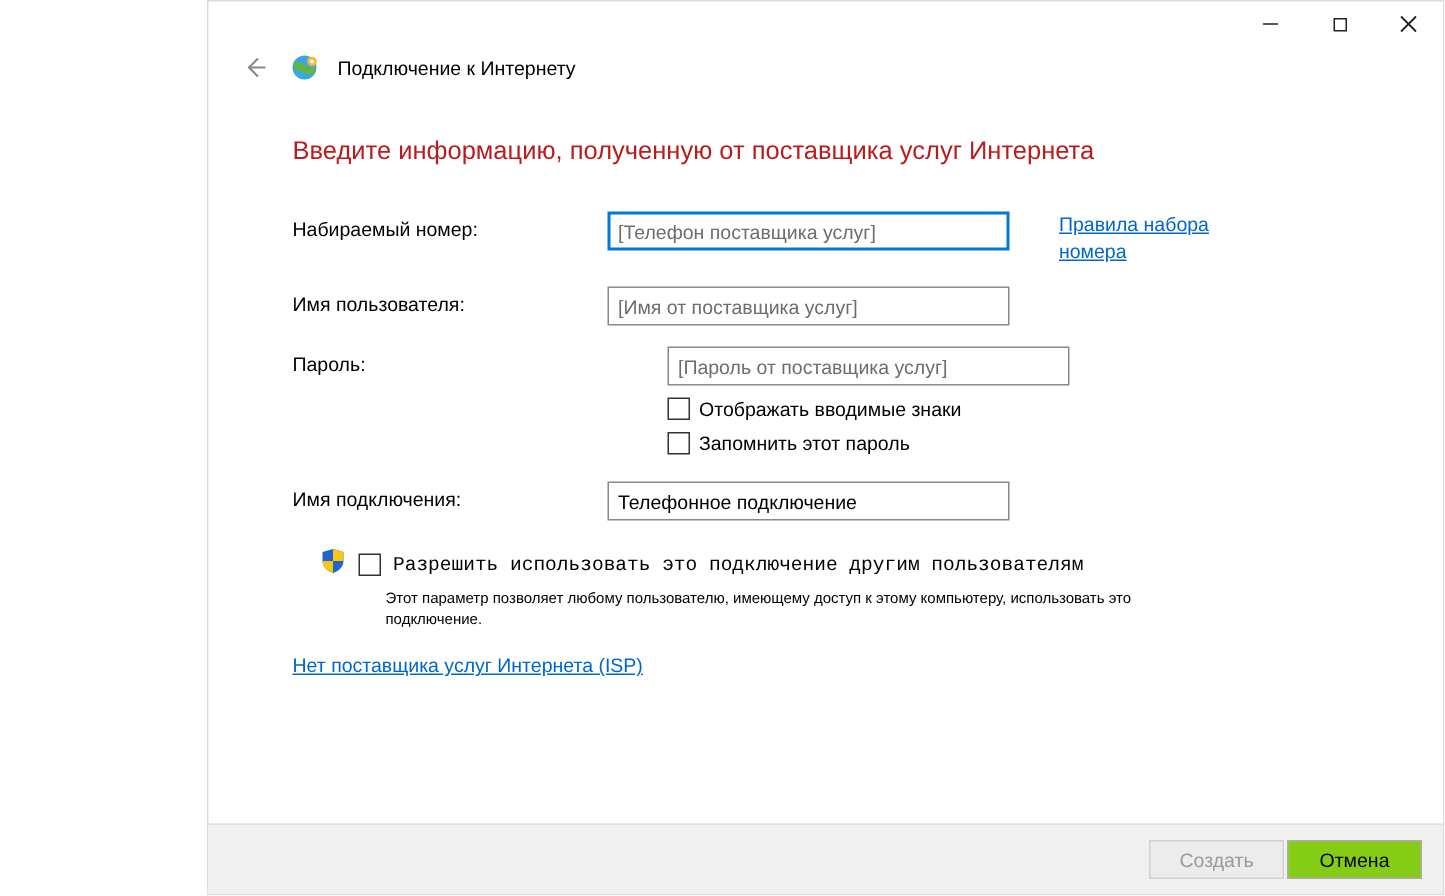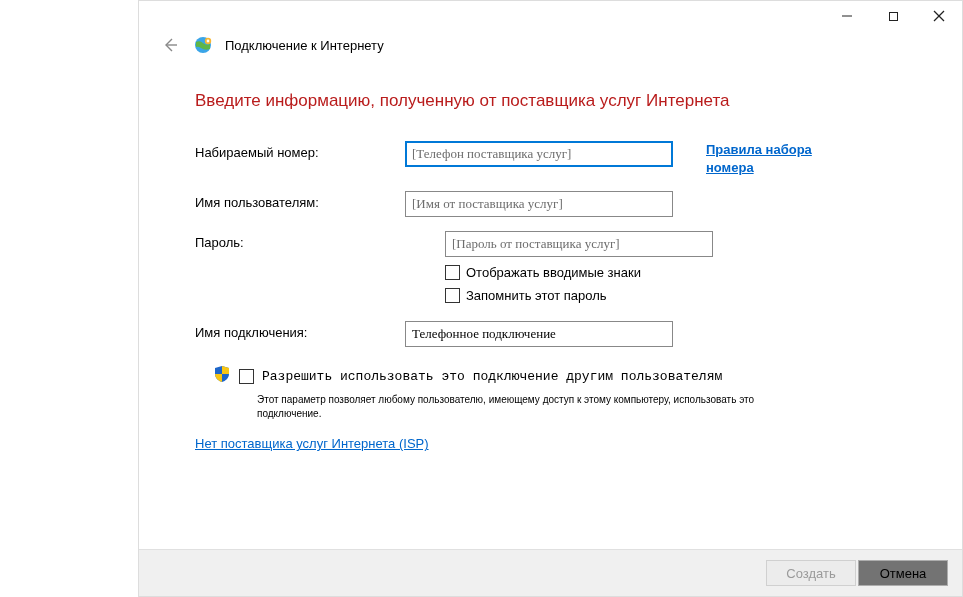--- a/index.html
+++ b/index.html
@@ -71,21 +71,21 @@
       font-size: 13px;
     }
     .form-mid { width: 275px; }
     .form-right { margin-left: 26px; }
     input[type=text], input[type=password] {
       width: 268px;
       height: 26px;
       border: 1px solid #888;
       padding: 0 6px;
       font-size: 13px;
-      font-family: Liberation Serif, serif;
+      font-family: Liberation Sans, sans-serif;
       outline: none;
     }
     input[type=text].focused {
       border: 1px solid #0078d7;
       box-shadow: 0 0 0 1px #0078d7 inset;
     }
     input::placeholder { color: #6d6d6d; }
     .link {
       color: #0066cc;
       text-decoration: underline;
@@ -128,21 +128,21 @@
       border-top: 1px solid #e0e0e0;
       padding: 10px 14px;
       display: flex;
       justify-content: flex-end;
       gap: 2px;
     }
     .btn {
       min-width: 90px;
       height: 26px;
       border: 1px solid #adadad;
-      background: #737373;
+      background: #84cc16;
       font-family: inherit;
       font-size: 13px;
       padding: 0 16px;
     }
     .btn.disabled {
       color: #9a9a9a;
       background: #ececec;
       border-color: #d0d0d0;
     }
   </style>
@@ -192,26 +192,26 @@
 
   <div class="content">
     <div class="main-heading">Введите информацию, полученную от поставщика услуг Интернета</div>
 
     <div class="form-row">
       <div class="form-label">Набираемый номер:</div>
       <div class="form-mid">
         <input type="text" class="focused" placeholder="[Телефон поставщика услуг]" style="">
       </div>
       <div class="form-right">
-        <span class="link" style="display:inline-block;max-width:140px;font-weight:bold;">Правила набора номера</span>
+        <span class="link" style="display:inline-block;max-width:140px;">Правила набора номера</span>
       </div>
     </div>
 
     <div class="form-row">
-      <div class="form-label">Имя пользователям:</div>
+      <div class="form-label">Имя пользователя:</div>
       <div class="form-mid">
         <input type="text" placeholder="[Имя от поставщика услуг]" style="">
       </div>
     </div>
 
     <div class="form-row" style="margin-bottom:4px;gap:40px;">
       <div class="form-label">Пароль:</div>
       <div class="form-mid">
         <input type="text" placeholder="[Пароль от поставщика услуг]" style="">
         <div class="chk-row">

